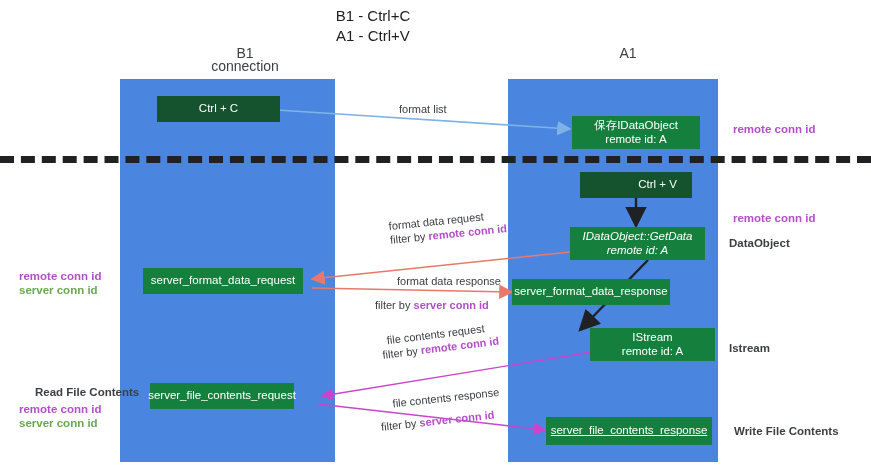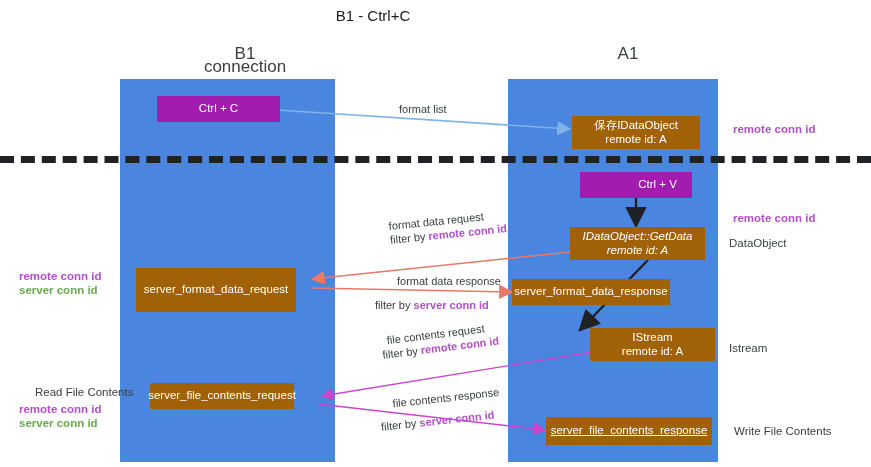--- a/index.html
+++ b/index.html
@@ -17,44 +17,44 @@
   
   .title{
     left:0;top:6px;width:746px;
     text-align:center;
     font-size:15px;line-height:20px;
     color:#202124;
   }
 
   
   .col-cap{
-    text-align:center;font-size:17px;line-height:13px;color:#3c4043;
+    text-align:center;font-size:14px;line-height:13px;color:#3c4043;
   }
 
   
   .lane{background:#4a86e0;}
 
   
   .node{
     box-sizing:border-box;
     display:flex;align-items:center;justify-content:center;
     text-align:center;
     color:#ffffff;
     font-size:11.5px;line-height:13.5px;
     padding:2px 4px;
     white-space:pre-line;
   }
-  .node.green{background:#a21caf;}
-  .node.orange{background:#a16207;}
+  .node.green{background:#14532d;}
+  .node.orange{background:#15803d;}
 
   
   .side{font-size:11.5px;line-height:14px;color:#3c4043;}
   .side.purple{color:#b24fc9;font-weight:bold;}
   .side.green{color:#6aa84f;font-weight:bold;}
-  .side.plain{color:#3c4043;}
+  .side.plain{color:#3c4043;font-weight:bold;}
 
   
   .cap{
     font-size:11px;line-height:14px;color:#3c4043;
     white-space:nowrap;
   }
   .cap .hl-purple{color:#b24fc9;font-weight:bold;}
 
   
   .divider{
@@ -64,20 +64,21 @@
 
   svg.overlay{position:absolute;left:0;top:0;width:871px;height:467px;pointer-events:none;}
 </style>
 </head>
 <body>
 
 <div id="stage">
 
   <div class="abs title">
     <div>B1 - Ctrl+C</div>
+    <div>A1 - Ctrl+V</div>
   </div>
 
   <div class="abs col-cap" style="left:155px;top:47px;width:180px;">
     <div>B1</div>
     <div>connection</div>
   </div>
   <div class="abs col-cap" style="left:538px;top:47px;width:180px;">
     <div>A1</div>
   </div>
 
@@ -112,21 +113,21 @@
 
     <path d="M592,352 L322,396" stroke="#cc44cc" stroke-width="1.4" fill="none" marker-end="url(#ah-magenta)"></path>
 
     <path d="M318,404 L545,430" stroke="#cc44cc" stroke-width="1.4" fill="none" marker-end="url(#ah-magenta)"></path>
   </svg>
 
   <div class="abs divider"></div>
 
   <div class="abs node green" style="left:157px;top:96px;width:123px;height:26px;">Ctrl + C</div>
 
-  <div class="abs node orange" style="left:136px;top:268px;width:160px;height:44px;">server_format_data_request</div>
+  <div class="abs node orange" style="left:143px;top:268px;width:160px;height:26px;">server_format_data_request</div>
 
   <div class="abs node orange" style="left:150px;top:383px;width:144px;height:26px;">server_file_contents_request</div>
 
   <div class="abs node orange" style="left:572px;top:116px;width:128px;height:33px;">保存IDataObject
 remote id: A</div>
 
   <div class="abs node green" style="left:580px;top:172px;width:112px;height:26px;padding-left:47px;">Ctrl + V</div>
 
   <div class="abs node orange" style="left:570px;top:227px;width:135px;height:33px;font-style:italic;">IDataObject::GetData
 remote id: A</div>

